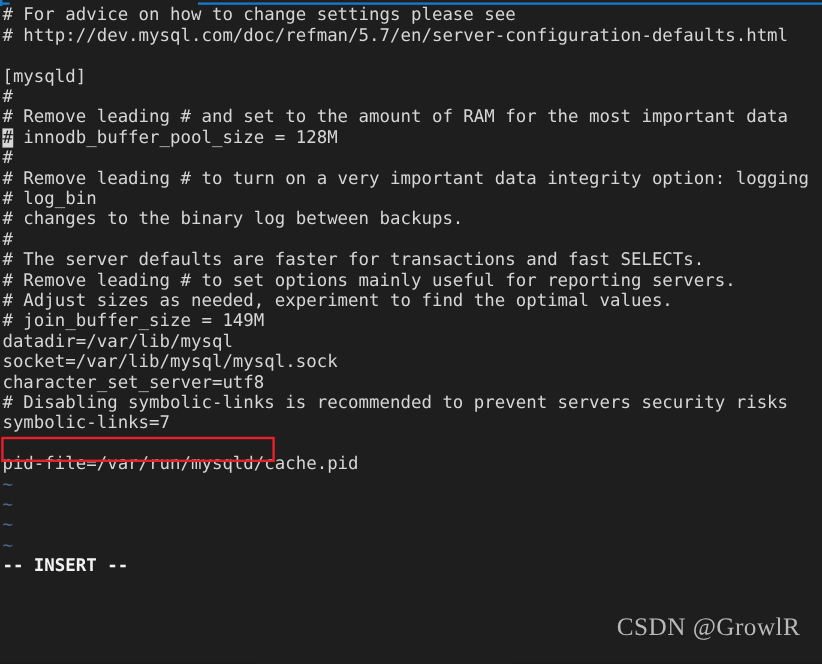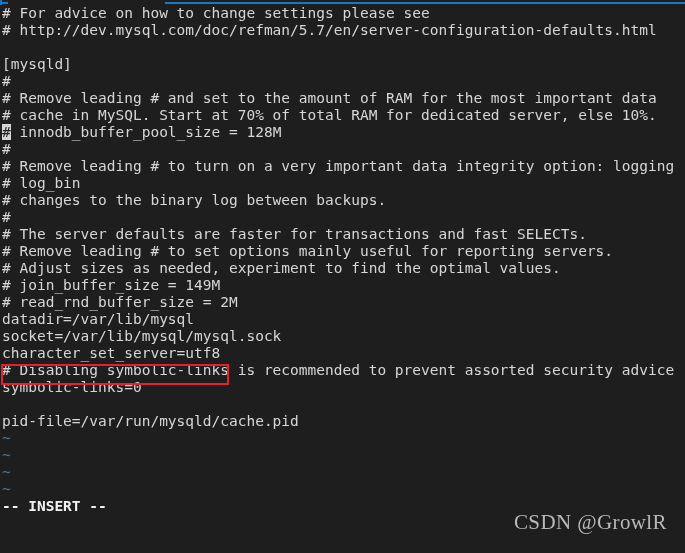--- a/index.html
+++ b/index.html
@@ -94,37 +94,35 @@
     <div class="seg seg-mid"></div>
   </div>
 
   <div class="term" id="term-body" style="color: rgb(214, 214, 214);">
       <div class="line"># For advice on how to change settings please see</div>
       <div class="line"># http://dev.mysql.com/doc/refman/5.7/en/server-configuration-defaults.html</div>
       <div class="line">&nbsp;</div>
       <div class="line">[mysqld]</div>
       <div class="line">#</div>
       <div class="line"># Remove leading # and set to the amount of RAM for the most important data</div>
-      <div class="line"># cache in MySQL. Start at 70% of total RAM for dedicated server, else 10%.</div>
       <div class="line"><span class="cursor">#</span> innodb_buffer_pool_size = 128M</div>
       <div class="line">#</div>
       <div class="line"># Remove leading # to turn on a very important data integrity option: logging</div>
       <div class="line"># log_bin</div>
       <div class="line"># changes to the binary log between backups.</div>
       <div class="line">#</div>
       <div class="line"># The server defaults are faster for transactions and fast SELECTs.</div>
       <div class="line"># Remove leading # to set options mainly useful for reporting servers.</div>
       <div class="line"># Adjust sizes as needed, experiment to find the optimal values.</div>
       <div class="line"># join_buffer_size = 149M</div>
-      <div class="line"># read_rnd_buffer_size = 2M</div>
       <div class="line">datadir=/var/lib/mysql</div>
       <div class="line">socket=/var/lib/mysql/mysql.sock</div>
       <div class="line">character_set_server=utf8</div>
-      <div class="line"># Disabling symbolic-links is recommended to prevent assorted security advice</div>
-      <div class="line">symbolic-links=0</div>
+      <div class="line"># Disabling symbolic-links is recommended to prevent servers security risks</div>
+      <div class="line">symbolic-links=7</div>
       <div class="line">&nbsp;</div>
       <div class="line">pid-file=/var/run/mysqld/cache.pid</div>
       <div class="line tilde">~</div>
       <div class="line tilde">~</div>
       <div class="line tilde">~</div>
       <div class="line tilde">~</div>
       <div class="line status">-- INSERT --</div>
     </div>
 
   <div class="annot-box" id="annot-box" style="left: 1px; top: 364px; width: 228px; height: 21px; border-color: rgb(232, 32, 42);"></div>

